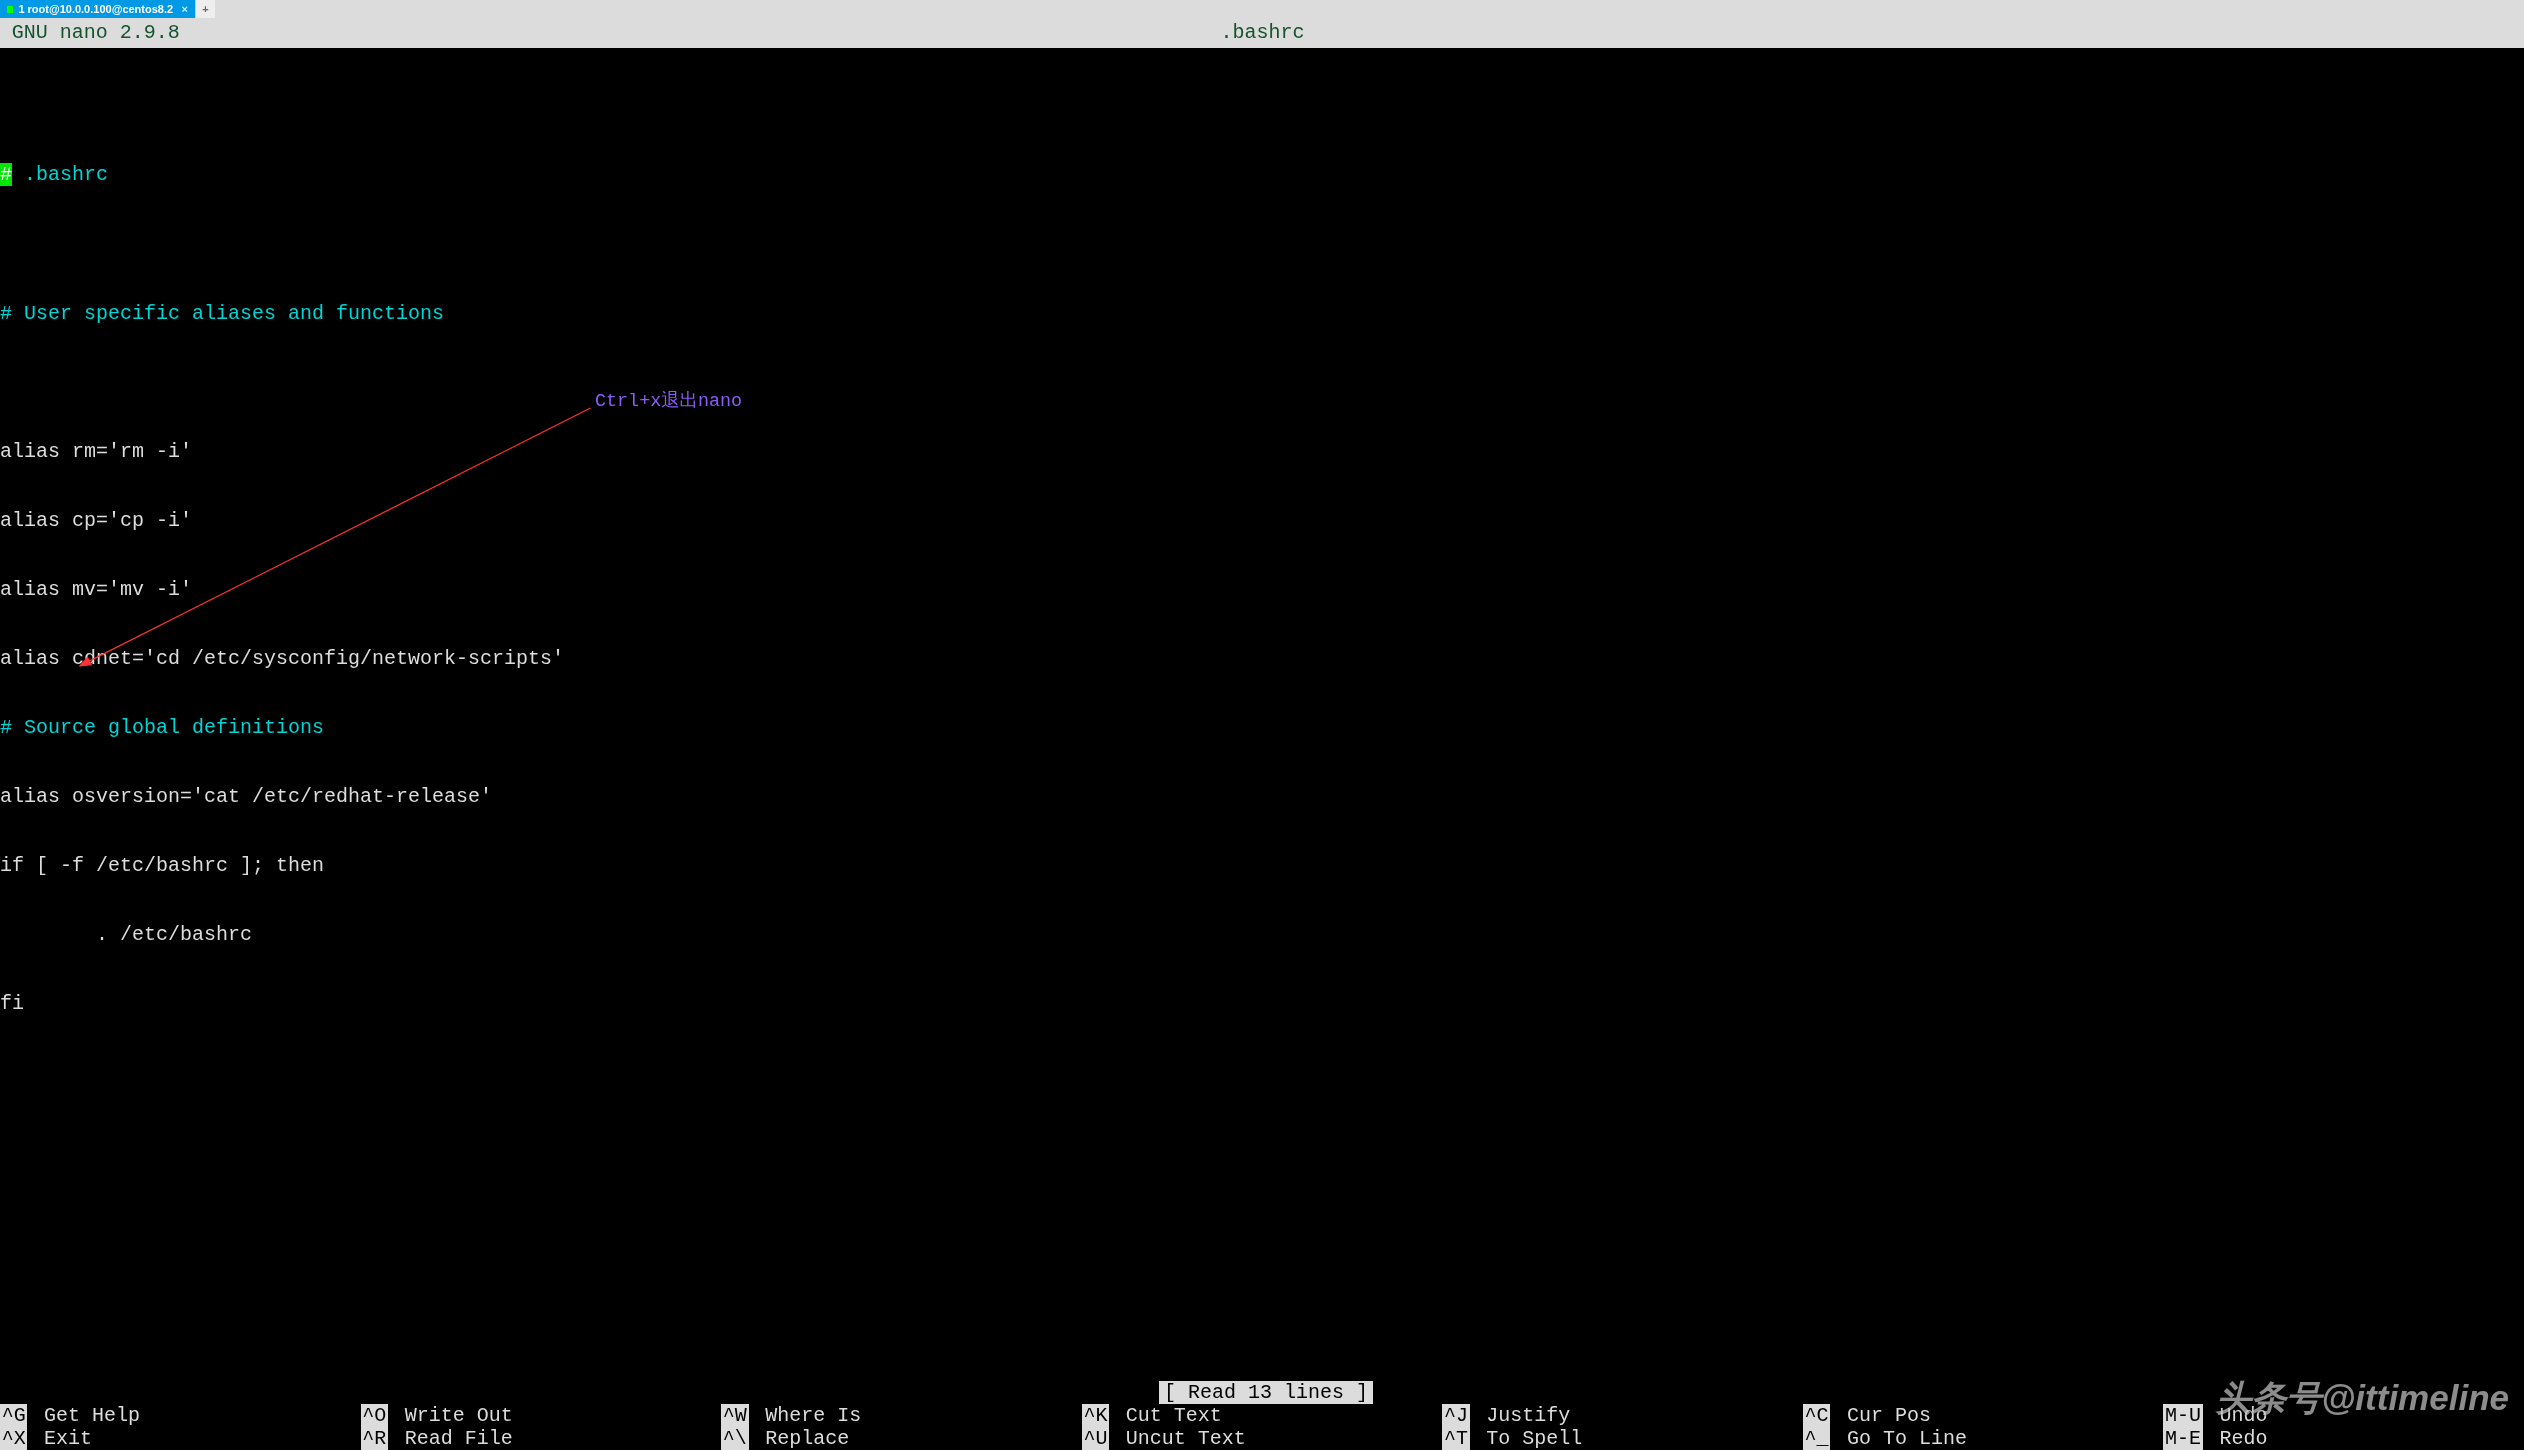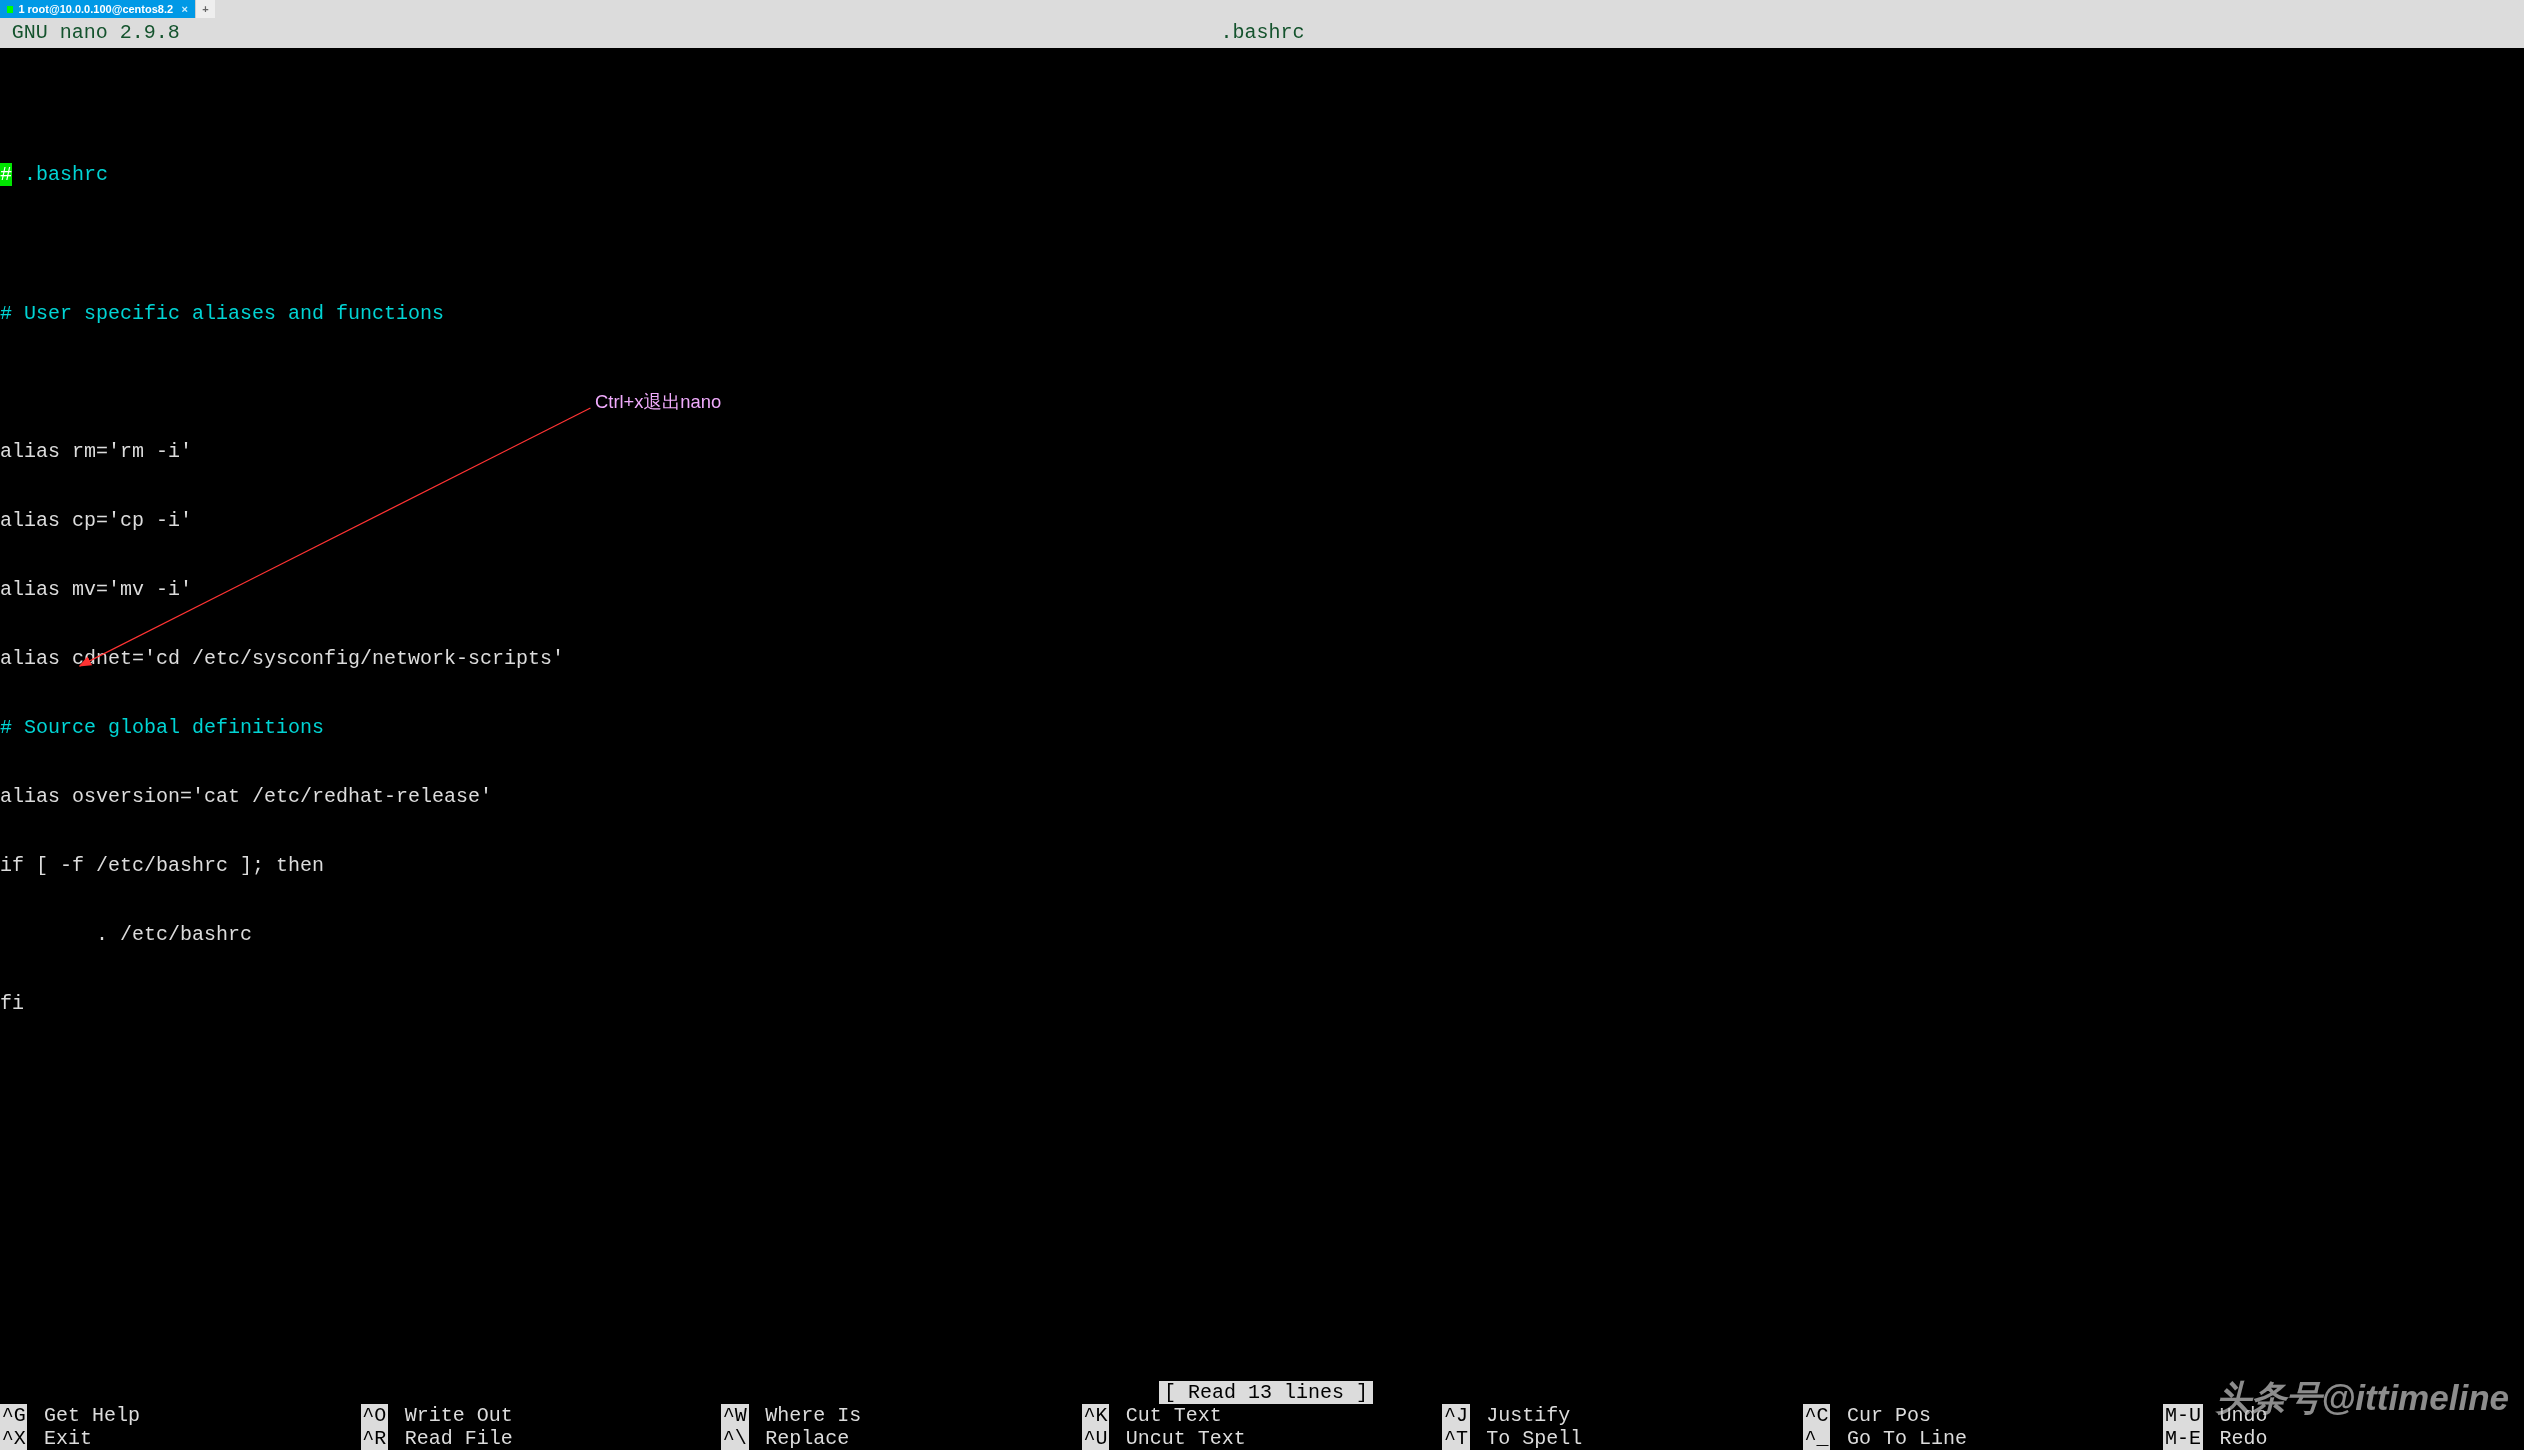--- a/index.html
+++ b/index.html
@@ -90,22 +90,22 @@
       color: #00d4d4;
     }
     .code {
       color: #dcdcdc;
     }
     .blank-row {
       height: 23.4px;
     }
     .annotation {
       position: absolute;
-      color: #f0abfc;
-      font-family: Liberation Sans, sans-serif;
+      color: #8b5cf6;
+      font-family: Liberation Mono, monospace;
       font-size: 18.4px;
       font-weight: normal;
     }
     .annotation-text {
       pointer-events: none;
     }
     .arrow-svg {
       position: absolute;
       pointer-events: none;
     }

